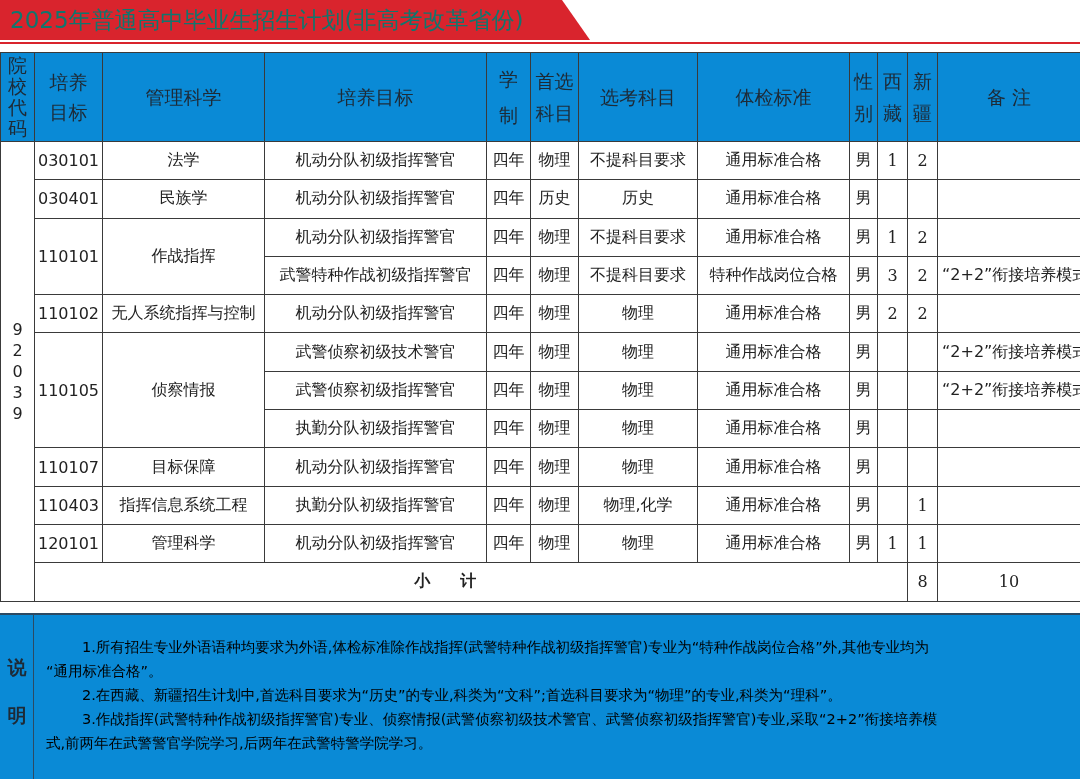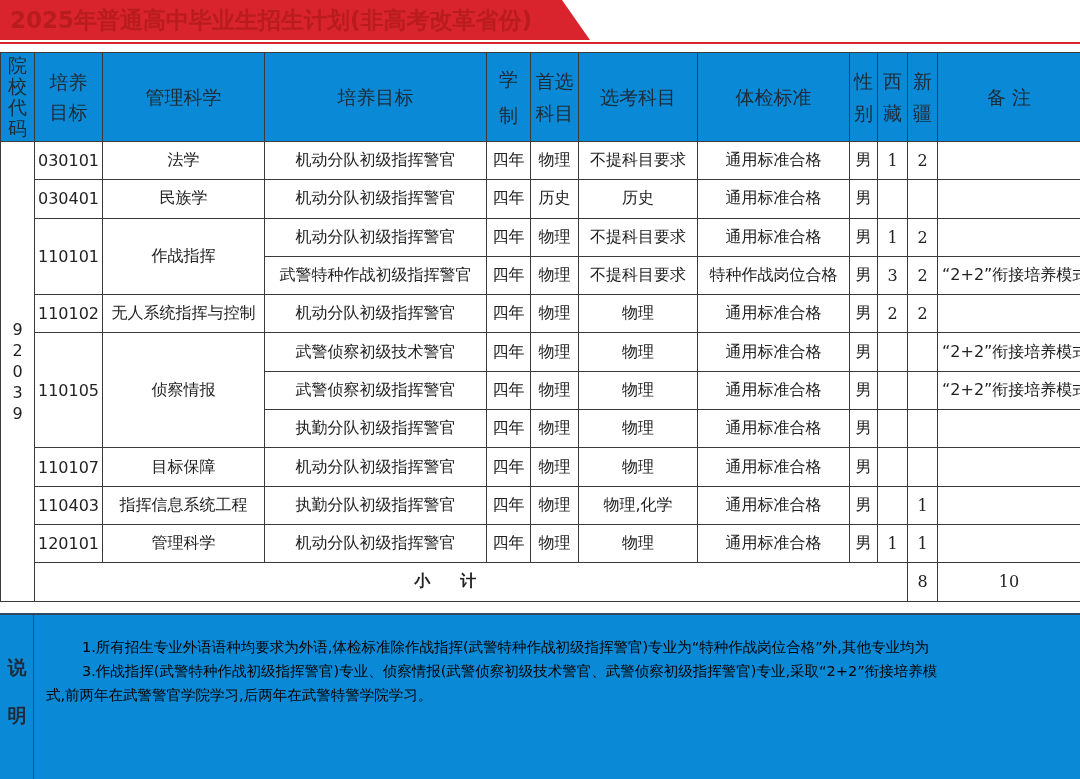--- a/index.html
+++ b/index.html
@@ -1,21 +1,21 @@
 <!DOCTYPE html>
 <html><head>
 <meta charset="utf-8">
 <style>
   html, body { margin: 0; padding: 0; background: #ffffff; }
   body { width: 1080px; height: 779px; position: relative; overflow: hidden;
          font-family: "DejaVu Sans", "Liberation Sans", sans-serif; color: #222; }
   .banner { position: absolute; left: 0; top: 0; height: 40px; width: 590px; }
   .banner svg { position: absolute; left: 0; top: 0; }
   .banner-title { position: absolute; left: 10px; top: 3px; height: 34px; line-height: 34px;
-                  color: #b91c1c; font-weight: bold; font-size: 23px; letter-spacing: 0px; white-space: nowrap; }
+                  color: #0f766e; font-weight: normal; font-size: 23px; letter-spacing: 0px; white-space: nowrap; }
   .red-rule { position: absolute; left: 0; top: 42px; width: 1080px; height: 2px; background: #d9242d; }
 
   table.plan { position: absolute; left: 0; top: 52px; width: 1080px; border-collapse: collapse;
                table-layout: fixed; }
   table.plan td, table.plan th { border: 1.5px solid #3a3a3a; padding: 0; text-align: center;
                vertical-align: middle; font-size: 16px; overflow: hidden; white-space: nowrap; }
   table.plan thead th { background: #0a8ad6; color: #1e2a36; font-weight: normal; font-size: 19px; height: 88px; line-height: 30px; }
   th.vert { line-height: 21px !important; font-size: 19px; }
   table.plan tbody td { height: 37.3px; background: #fff; }
   td.school { font-size: 17px; line-height: 21px; }
@@ -235,16 +235,18 @@
   </tbody>
 </table>
 
 <div class="notes">
   <div class="notes-label">
     <span style="top:40px;">说</span>
     <span style="top:88px;">明</span>
   </div>
   <div class="notes-body">
     <p class="indent">1.所有招生专业外语语种均要求为外语,体检标准除作战指挥(武警特种作战初级指挥警官)专业为“特种作战岗位合格”外,其他专业均为</p>
+    <p>“通用标准合格”。</p>
+    <p class="indent">2.在西藏、新疆招生计划中,首选科目要求为“历史”的专业,科类为“文科”;首选科目要求为“物理”的专业,科类为“理科”。</p>
     <p class="indent">3.作战指挥(武警特种作战初级指挥警官)专业、侦察情报(武警侦察初级技术警官、武警侦察初级指挥警官)专业,采取“2+2”衔接培养模</p>
     <p>式,前两年在武警警官学院学习,后两年在武警特警学院学习。</p>
   </div>
 </div>
 
 </body></html>

